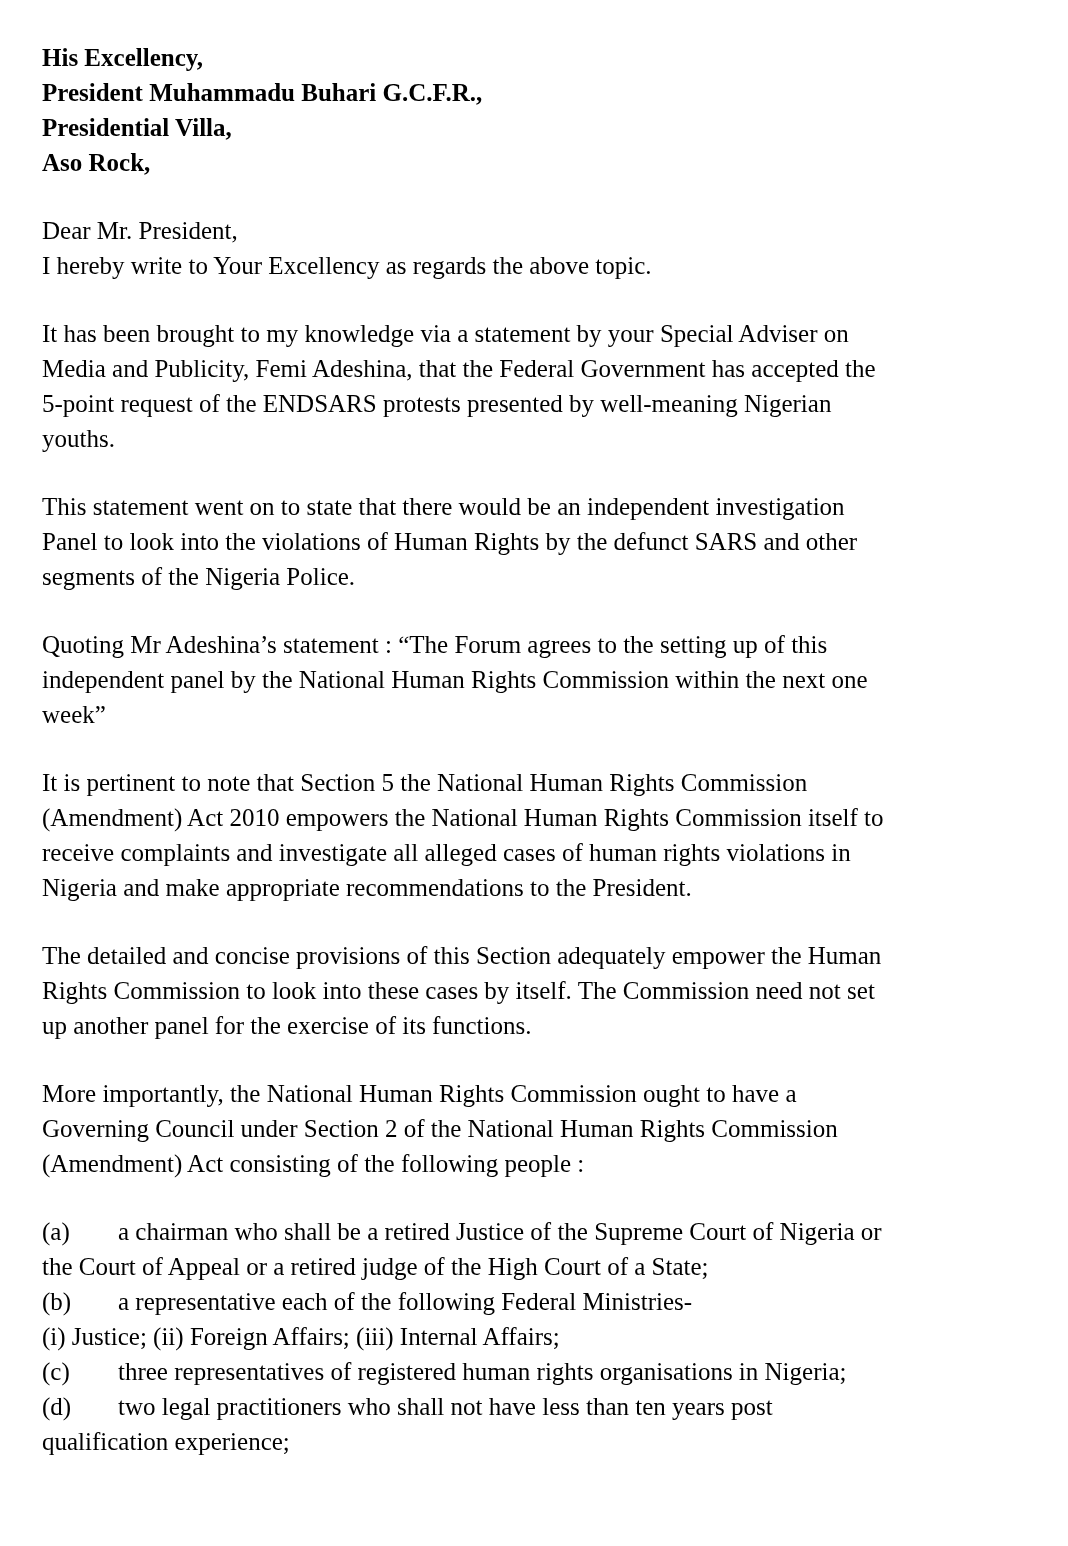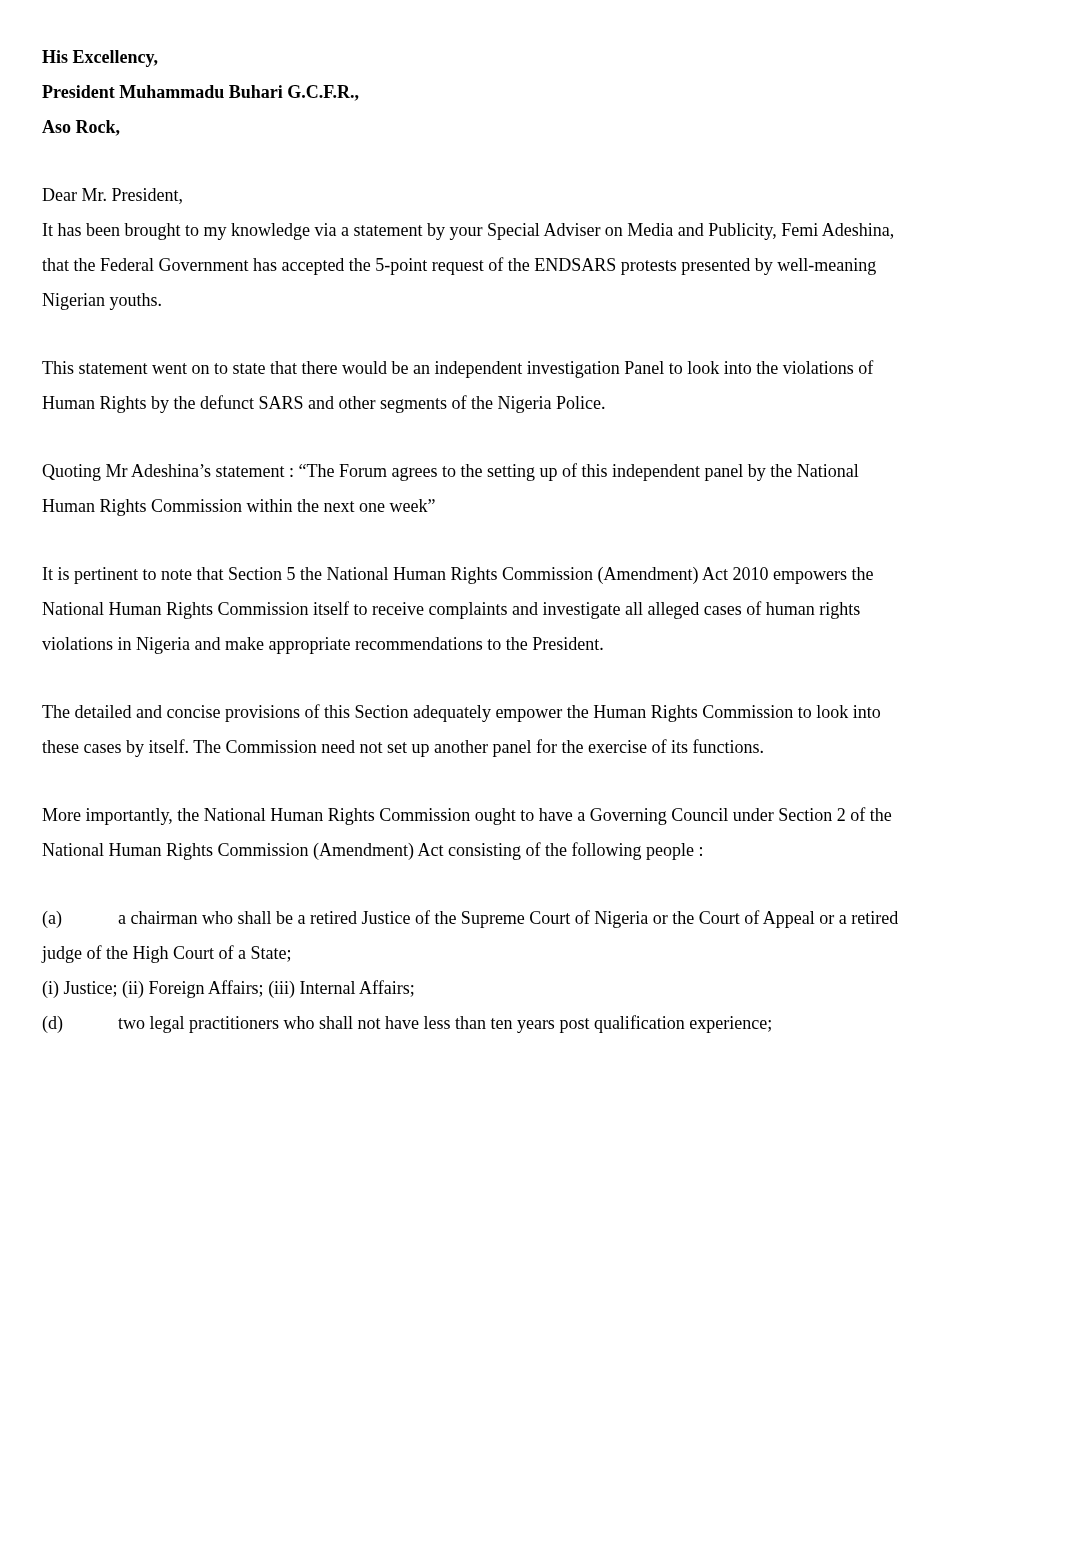--- a/index.html
+++ b/index.html
@@ -5,21 +5,21 @@
   * { margin: 0; padding: 0; box-sizing: border-box; }
   html, body { background: #ffffff; }
   .page {
     position: relative;
     width: 928px;
     height: 1546px;
     background: #ffffff;
     color: #000000;
     padding: 40px 26px 0 42px;
     font-family: "Liberation Serif", "DejaVu Serif", serif;
-    font-size: 18px;
+    font-size: 25px;
     line-height: 35px;
     overflow: hidden;
   }
   .bold { font-weight: bold; }
   .address-block { margin-bottom: 33px; }
   .addr-line { font-weight: bold; }
   .addr-period { font-weight: normal; }
   .salutation { font-weight: normal; }
   .subject {
     font-weight: bold;
@@ -31,33 +31,37 @@
   .list-label { display: inline-block; min-width: 76px; }
 </style>
 </head>
 <body>
 
 <div class="page">
 
   <div class="address-block">
     <div class="addr-line">His Excellency,</div>
     <div class="addr-line">President Muhammadu Buhari G.C.F.R.,</div>
+    <div class="addr-line">Presidential Villa,</div>
     <div class="addr-line">Aso Rock,</div>
   </div>
 
   <p class="salutation">Dear Mr. President,</p>
 
 
+  <p class="para">I hereby write to Your Excellency as regards the above topic.</p>
   <p class="para">It has been brought to my knowledge via a statement by your Special Adviser on Media and Publicity, Femi Adeshina, that the Federal Government has accepted the 5-point request of the ENDSARS protests presented by well-meaning Nigerian youths.</p>
   <p class="para">This statement went on to state that there would be an independent investigation Panel to look into the violations of Human Rights by the defunct SARS and other segments of the Nigeria Police.</p>
   <p class="para">Quoting Mr Adeshina’s statement : “The Forum agrees to the setting up of this independent panel by the National Human Rights Commission within the next one week”</p>
   <p class="para">It is pertinent to note that Section 5 the National Human Rights Commission (Amendment) Act 2010 empowers the National Human Rights Commission itself to receive complaints and investigate all alleged cases of human rights violations in Nigeria and make appropriate recommendations to the President.</p>
   <p class="para">The detailed and concise provisions of this Section adequately empower the Human Rights Commission to look into these cases by itself. The Commission need not set up another panel for the exercise of its functions.</p>
   <p class="para">More importantly, the National Human Rights Commission ought to have a Governing Council under Section 2 of the National Human Rights Commission (Amendment) Act consisting of the following people :</p>
 
   <div class="list">
     <p class="list-row"><span class="list-label">(a)</span><span>a chairman who shall be a retired Justice of the Supreme Court of Nigeria or the Court of Appeal or a retired judge of the High Court of a State;</span></p>
+    <p class="list-row"><span class="list-label">(b)</span><span>a representative each of the following Federal Ministries-</span></p>
     <p class="list-row"><span>(i) Justice; (ii) Foreign Affairs; (iii) Internal Affairs;</span></p>
+    <p class="list-row"><span class="list-label">(c)</span><span>three representatives of registered human rights organisations in Nigeria;</span></p>
     <p class="list-row"><span class="list-label">(d)</span><span>two legal practitioners who shall not have less than ten years post qualification experience;</span></p>
 
   </div>
 
 </div>
 
 </body></html>

